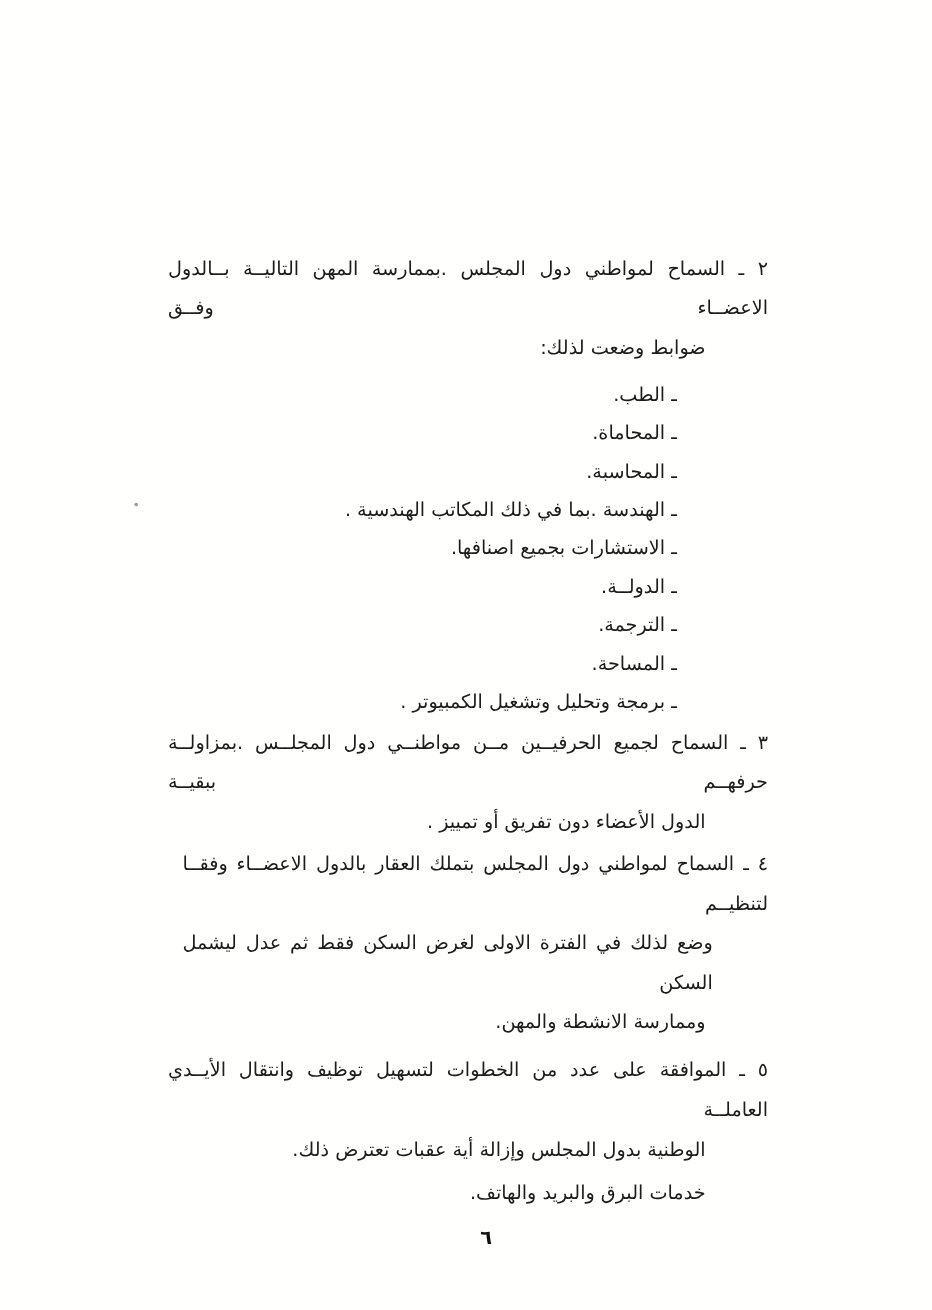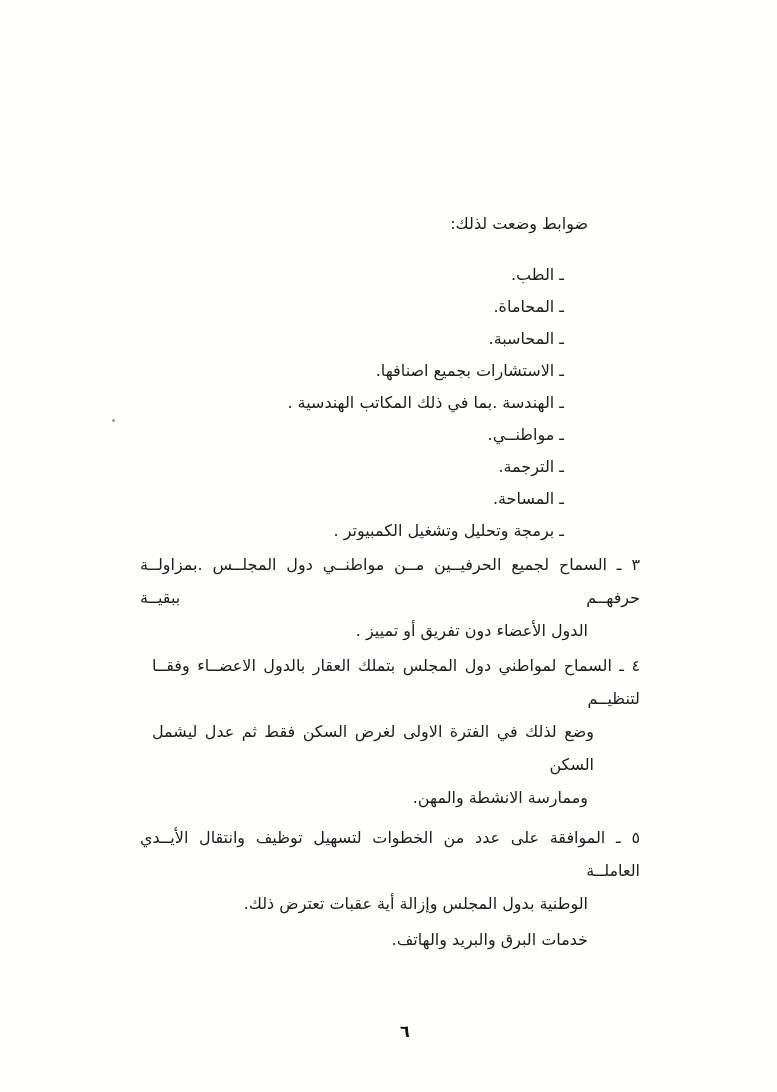--- a/index.html
+++ b/index.html
@@ -31,21 +31,21 @@
   }
   
   .full {
     text-align: justify;
     text-align-last: justify;
   }
   
   .cont     { padding-right: 52px; }
   .contfull { padding-right: 46px; text-align: justify; text-align-last: justify; }
   
-  .sublist  { margin-top: 19px; }
+  .sublist  { margin-top: 7px; }
   .sub      { padding-right: 76px; line-height: 32px; }
 
   .mt1 { margin-top: 1px; }
   .mt2 { margin-top: 2px; }
   .mt3 { margin-top: 3px; }
   .mt6 { margin-top: 6px; }
   .sec3 { margin-top: 1px; }
   .sec4 { margin-top: 2px; margin-left: 12px; }
   .sec5 { margin-top: 7px; }
   .sec6 { margin-top: 3px; }
@@ -72,28 +72,29 @@
   }
 </style>
 </head>
 <body>
 
 <main class="page">
 
   <div class="content">
 
     <section>
+      <p class="line full">٢ ـ السماح لمواطني دول المجلس .بممارسة المهن التاليــة بــالدول الاعضــاء وفــق</p>
       <p class="line cont mt6">ضوابط وضعت لذلك:</p>
       <div class="sublist">
         <p class="line sub">ـ الطب.</p>
         <p class="line sub">ـ المحاماة.</p>
         <p class="line sub">ـ المحاسبة.</p>
+        <p class="line sub">ـ الهندسة .بما في ذلك المكاتب الهندسية .</p>
         <p class="line sub">ـ الاستشارات بجميع اصنافها.</p>
-        <p class="line sub">ـ الهندسة .بما في ذلك المكاتب الهندسية .</p>
-        <p class="line sub">ـ مواطنــي.</p>
+        <p class="line sub">ـ الدولــة.</p>
         <p class="line sub">ـ الترجمة.</p>
         <p class="line sub">ـ المساحة.</p>
         <p class="line sub">ـ برمجة وتحليل وتشغيل الكمبيوتر .</p>
       </div>
     </section>
 
     <section class="sec3">
       <p class="line full">٣ ـ السماح لجميع الحرفيــين مــن مواطنــي دول المجلــس .بمزاولــة حرفهــم ببقيــة</p>
       <p class="line cont mt3">الدول الأعضاء دون تفريق أو تمييز .</p>
     </section>

